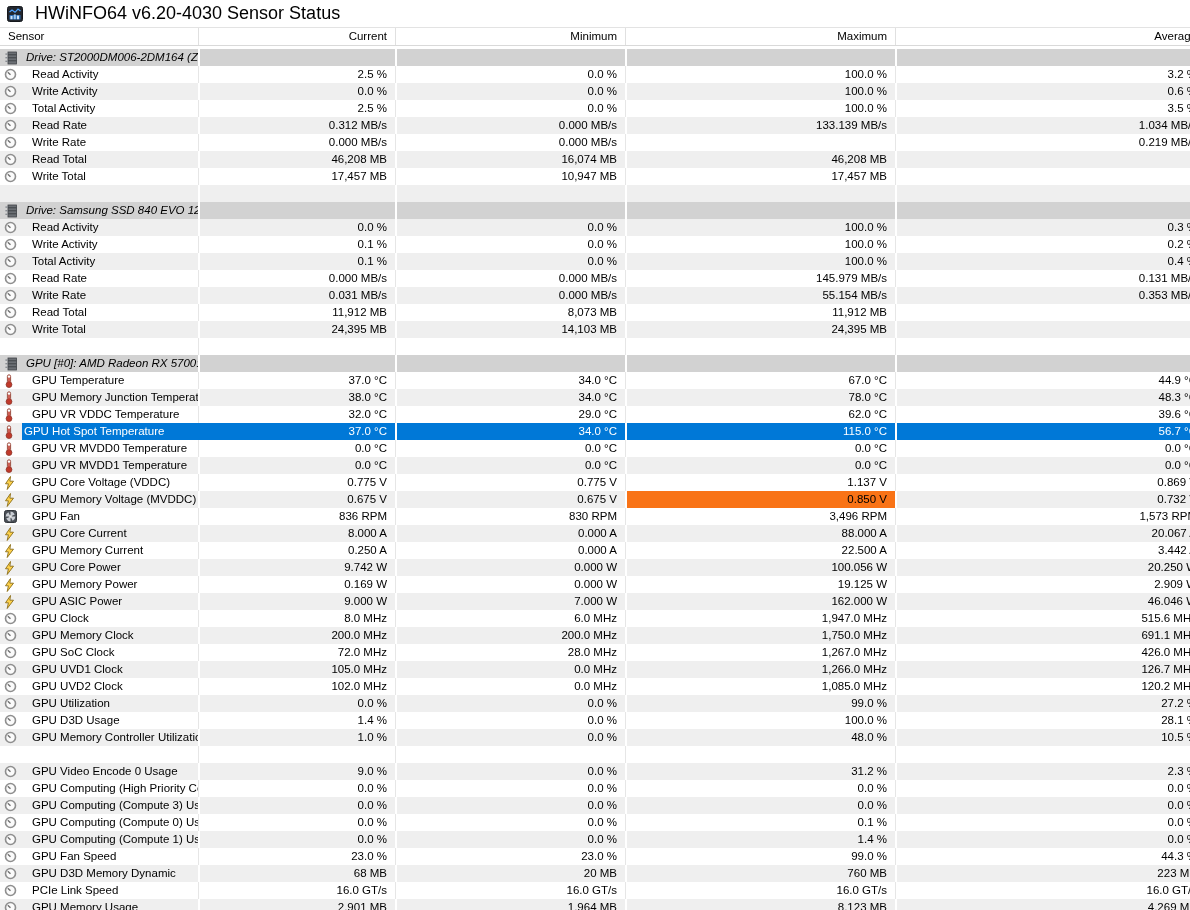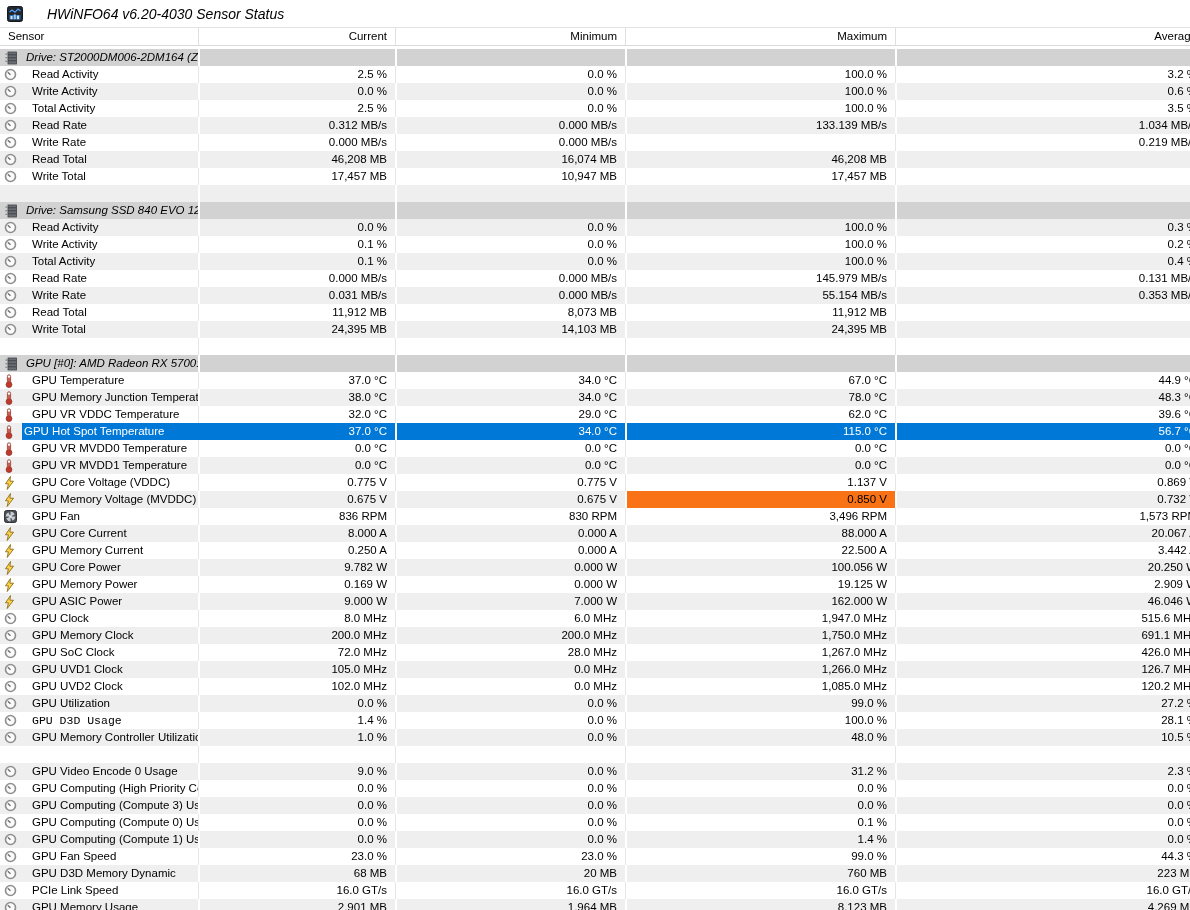--- a/index.html
+++ b/index.html
@@ -7,21 +7,21 @@
   #viewport {
     position: relative; width: 1190px; height: 910px; overflow: hidden;
     background: #ffffff; font-family: "Liberation Sans", "DejaVu Sans", sans-serif;
     color: #000;
   }
   .titlebar {
     position: absolute; left: 0; top: 0; width: 1190px; height: 27px;
     display: flex; align-items: center; background: #fff; padding-left: 7px;
   }
   .titlebar .app-ico { width: 16px; height: 16px; flex: 0 0 16px; }
-  .titlebar .t { font-size: 14px; margin-left: 24px; white-space: nowrap; font-style: italic; }
+  .titlebar .t { font-size: 18px; margin-left: 12px; white-space: nowrap; }
   .header {
     position: absolute; left: 0; top: 27px; width: 1190px; height: 19px;
     background: #fff; border-top: 1px solid #e3e3e3; border-bottom: 1px solid #d9d9d9;
   }
   .hcell { position: absolute; top: 0; height: 17px; line-height: 17px; font-size: 11.5px; white-space: nowrap; }
   .hline { position: absolute; top: 0; width: 1px; height: 17px; background: #e0e0e0; }
   #rows { position: absolute; left: 0; top: 49px; width: 1190px; }
   .row { position: relative; height: 17px; font-size: 11.5px; line-height: 17px; white-space: nowrap; }
   .cell { position: absolute; top: 0; height: 17px; overflow: hidden; }
   .val { text-align: right; }
@@ -508,21 +508,21 @@
         <div class="cell val" style="left: 627px; width: 268px; padding-right: 8px;">22.500 A</div>
         <div class="cell val" style="left: 897px; width: 313px; padding-right: 13px;">3.442 A</div>
       </div>
       <div class="row">
         <div class="cell" style="left: 0px; width: 198px; background: rgb(239, 239, 239);">
           <span class="icon"><svg width="11" height="14" viewBox="0 0 11 14">
               <path d="M6.5 0.5 L1.5 7.8 L4.4 7.8 L3.2 13.5 L9.5 5.2 L5.9 5.2 Z" fill="#ffd24a" stroke="#8a6d1a" stroke-width="0.9"></path>
             </svg></span>
           <span class="lbl" style="display: block;">GPU Core Power</span>
         </div>
-        <div class="cell val" style="left: 200px; width: 195px; background: rgb(239, 239, 239); padding-right: 8px;">9.782 W</div>
+        <div class="cell val" style="left: 200px; width: 195px; background: rgb(239, 239, 239); padding-right: 8px;">9.742 W</div>
         <div class="cell val" style="left: 397px; width: 228px; background: rgb(239, 239, 239); padding-right: 8px;">0.000 W</div>
         <div class="cell val" style="left: 627px; width: 268px; background: rgb(239, 239, 239); padding-right: 8px;">100.056 W</div>
         <div class="cell val" style="left: 897px; width: 313px; background: rgb(239, 239, 239); padding-right: 13px;">20.250 W</div>
       </div>
       <div class="row">
         <div class="vline" style="left: 198px; background: rgb(230, 230, 230);"></div>
         <div class="vline" style="left: 395px; background: rgb(230, 230, 230);"></div>
         <div class="vline" style="left: 625px; background: rgb(230, 230, 230);"></div>
         <div class="vline" style="left: 895px; background: rgb(230, 230, 230);"></div>
         <div class="cell" style="left: 0px; width: 198px;">
@@ -641,21 +641,21 @@
       <div class="row">
         <div class="vline" style="left: 198px; background: rgb(230, 230, 230);"></div>
         <div class="vline" style="left: 395px; background: rgb(230, 230, 230);"></div>
         <div class="vline" style="left: 625px; background: rgb(230, 230, 230);"></div>
         <div class="vline" style="left: 895px; background: rgb(230, 230, 230);"></div>
         <div class="cell" style="left: 0px; width: 198px;">
           <span class="icon"><svg width="13" height="13" viewBox="0 0 13 13">
               <circle cx="6.5" cy="6.5" r="5" fill="#fbfbfb" stroke="#8f8f8f" stroke-width="1.6"></circle>
               <line x1="6.5" y1="6.8" x2="3.8" y2="4.2" stroke="#6e6e6e" stroke-width="1.3"></line>
             </svg></span>
-          <span class="lbl" style="display: block; font-family: Liberation Mono, monospace;">GPU D3D Usage</span>
+          <span class="lbl" style="display: block;">GPU D3D Usage</span>
         </div>
         <div class="cell val" style="left: 200px; width: 195px; padding-right: 8px;">1.4 %</div>
         <div class="cell val" style="left: 397px; width: 228px; padding-right: 8px;">0.0 %</div>
         <div class="cell val" style="left: 627px; width: 268px; padding-right: 8px;">100.0 %</div>
         <div class="cell val" style="left: 897px; width: 313px; padding-right: 13px;">28.1 %</div>
       </div>
       <div class="row">
         <div class="cell" style="left: 0px; width: 198px; background: rgb(239, 239, 239);">
           <span class="icon"><svg width="13" height="13" viewBox="0 0 13 13">
               <circle cx="6.5" cy="6.5" r="5" fill="#fbfbfb" stroke="#8f8f8f" stroke-width="1.6"></circle>

